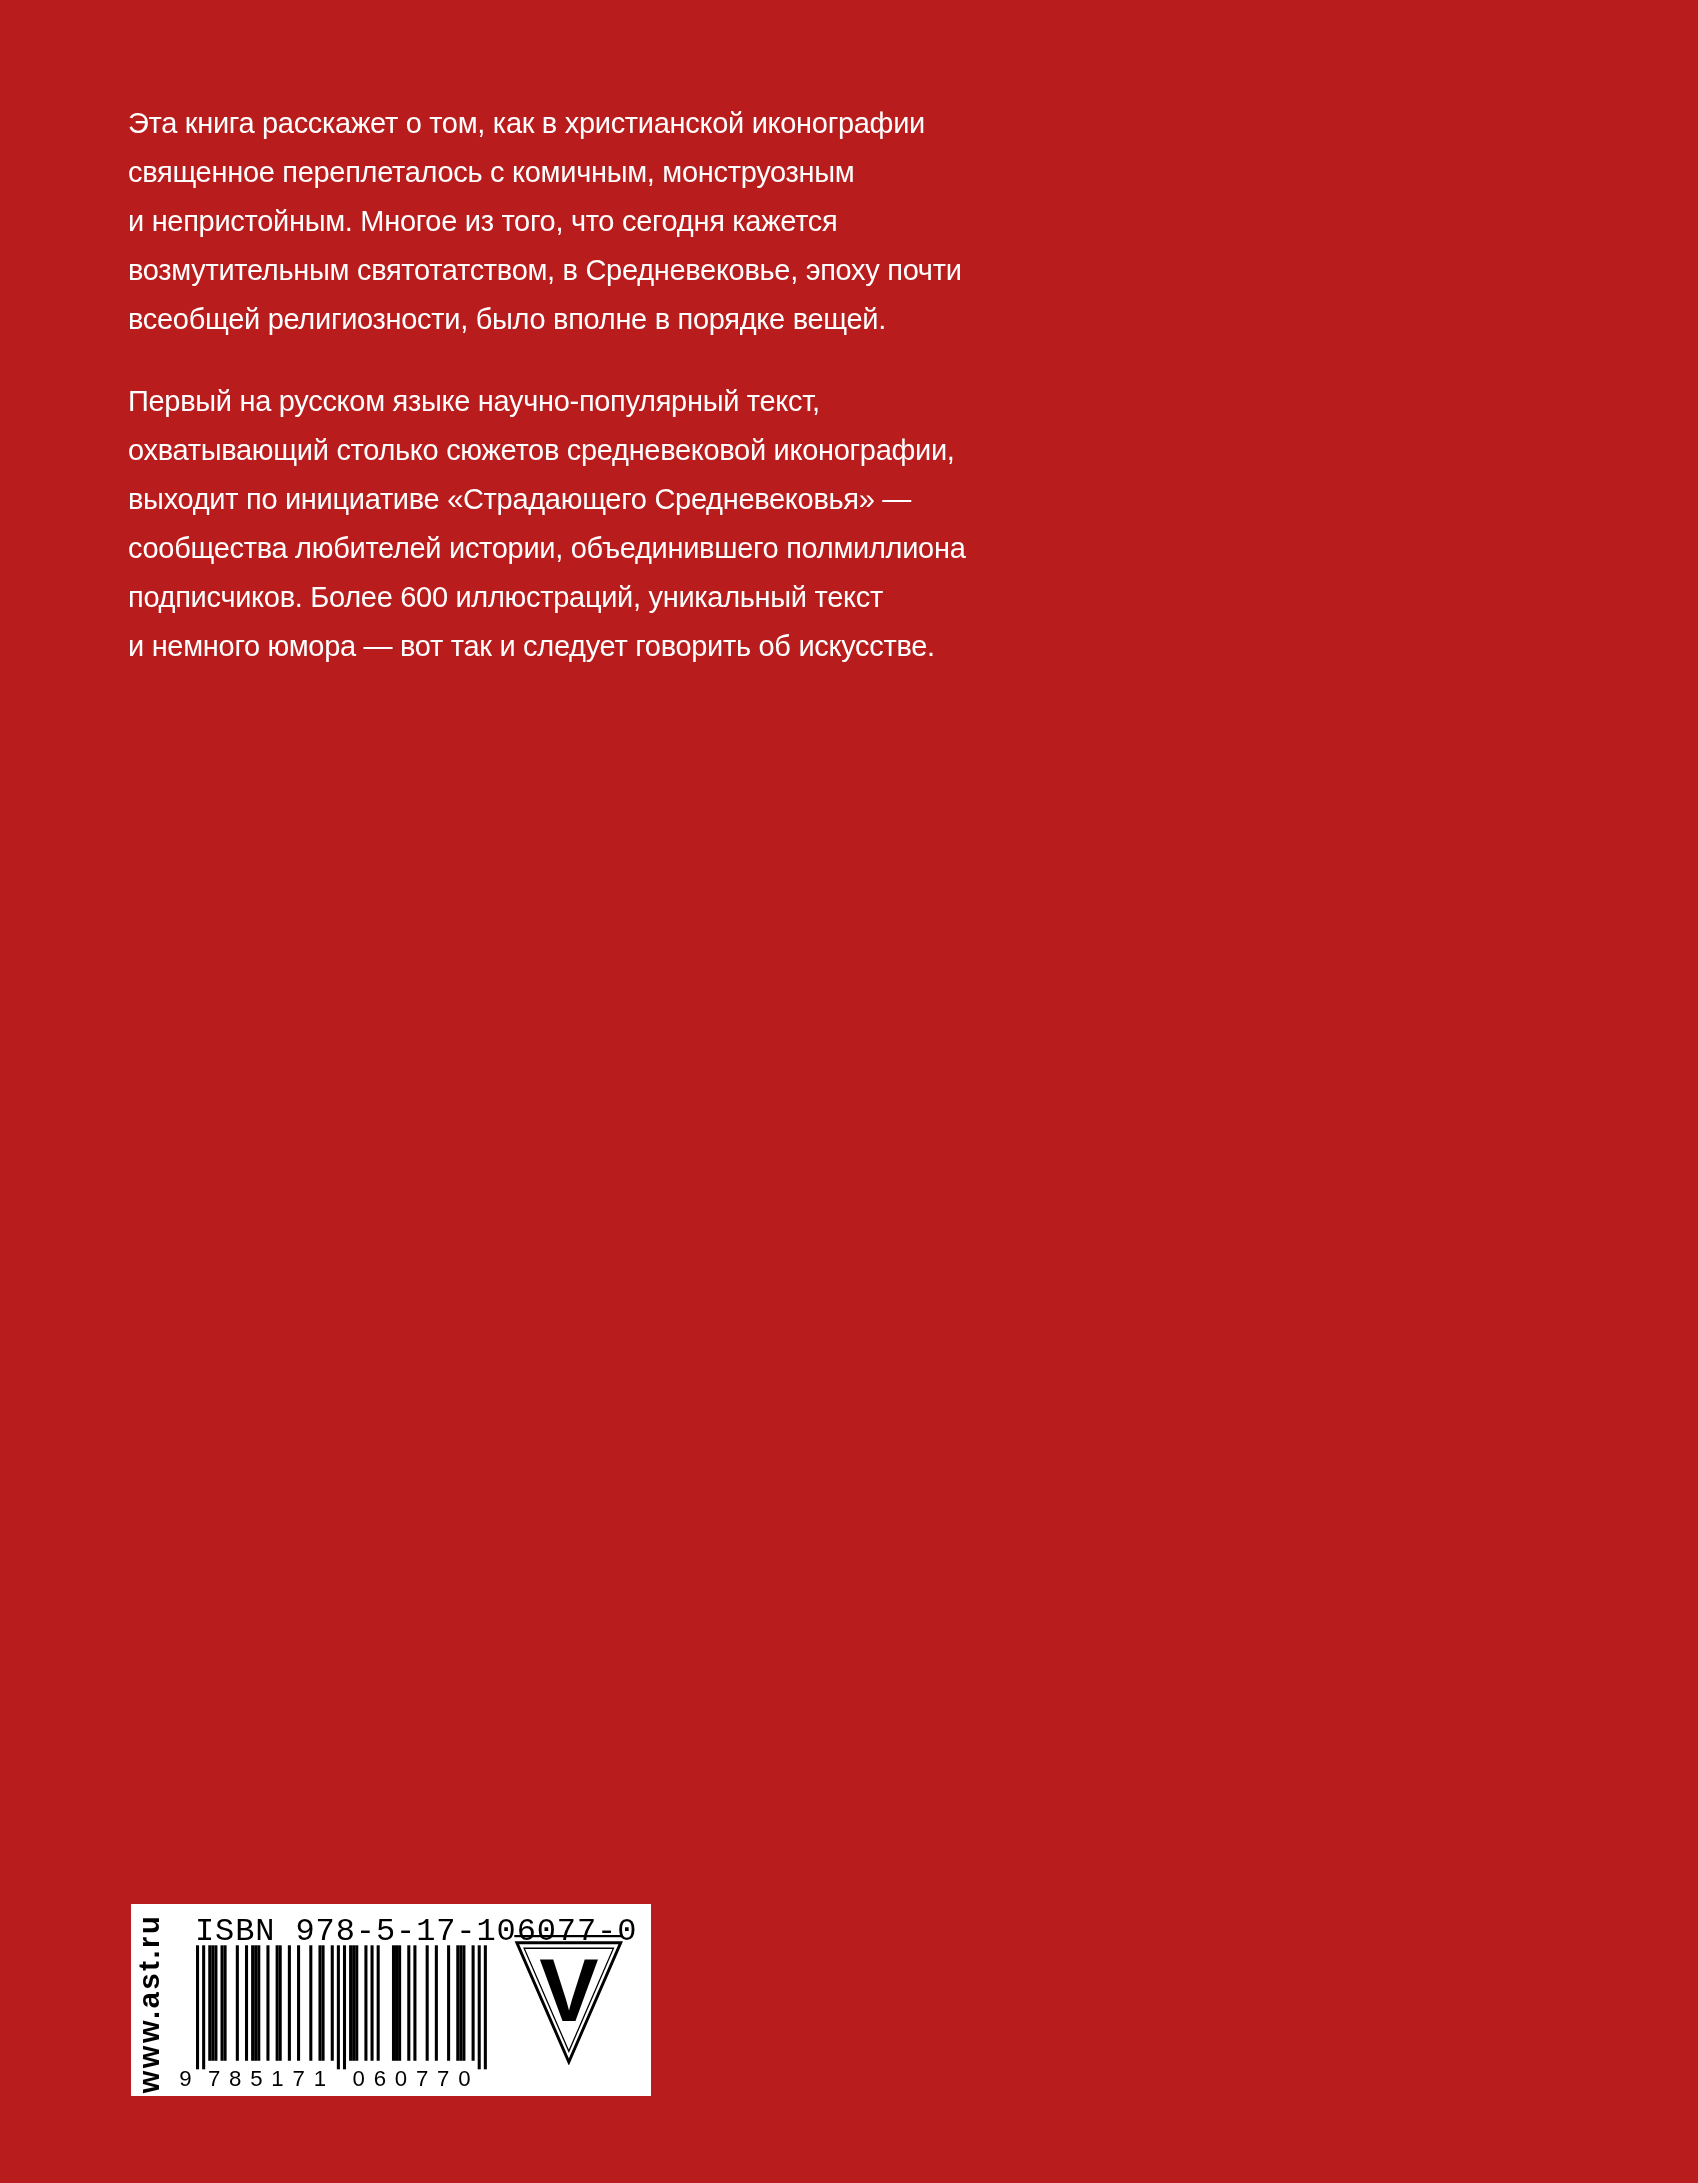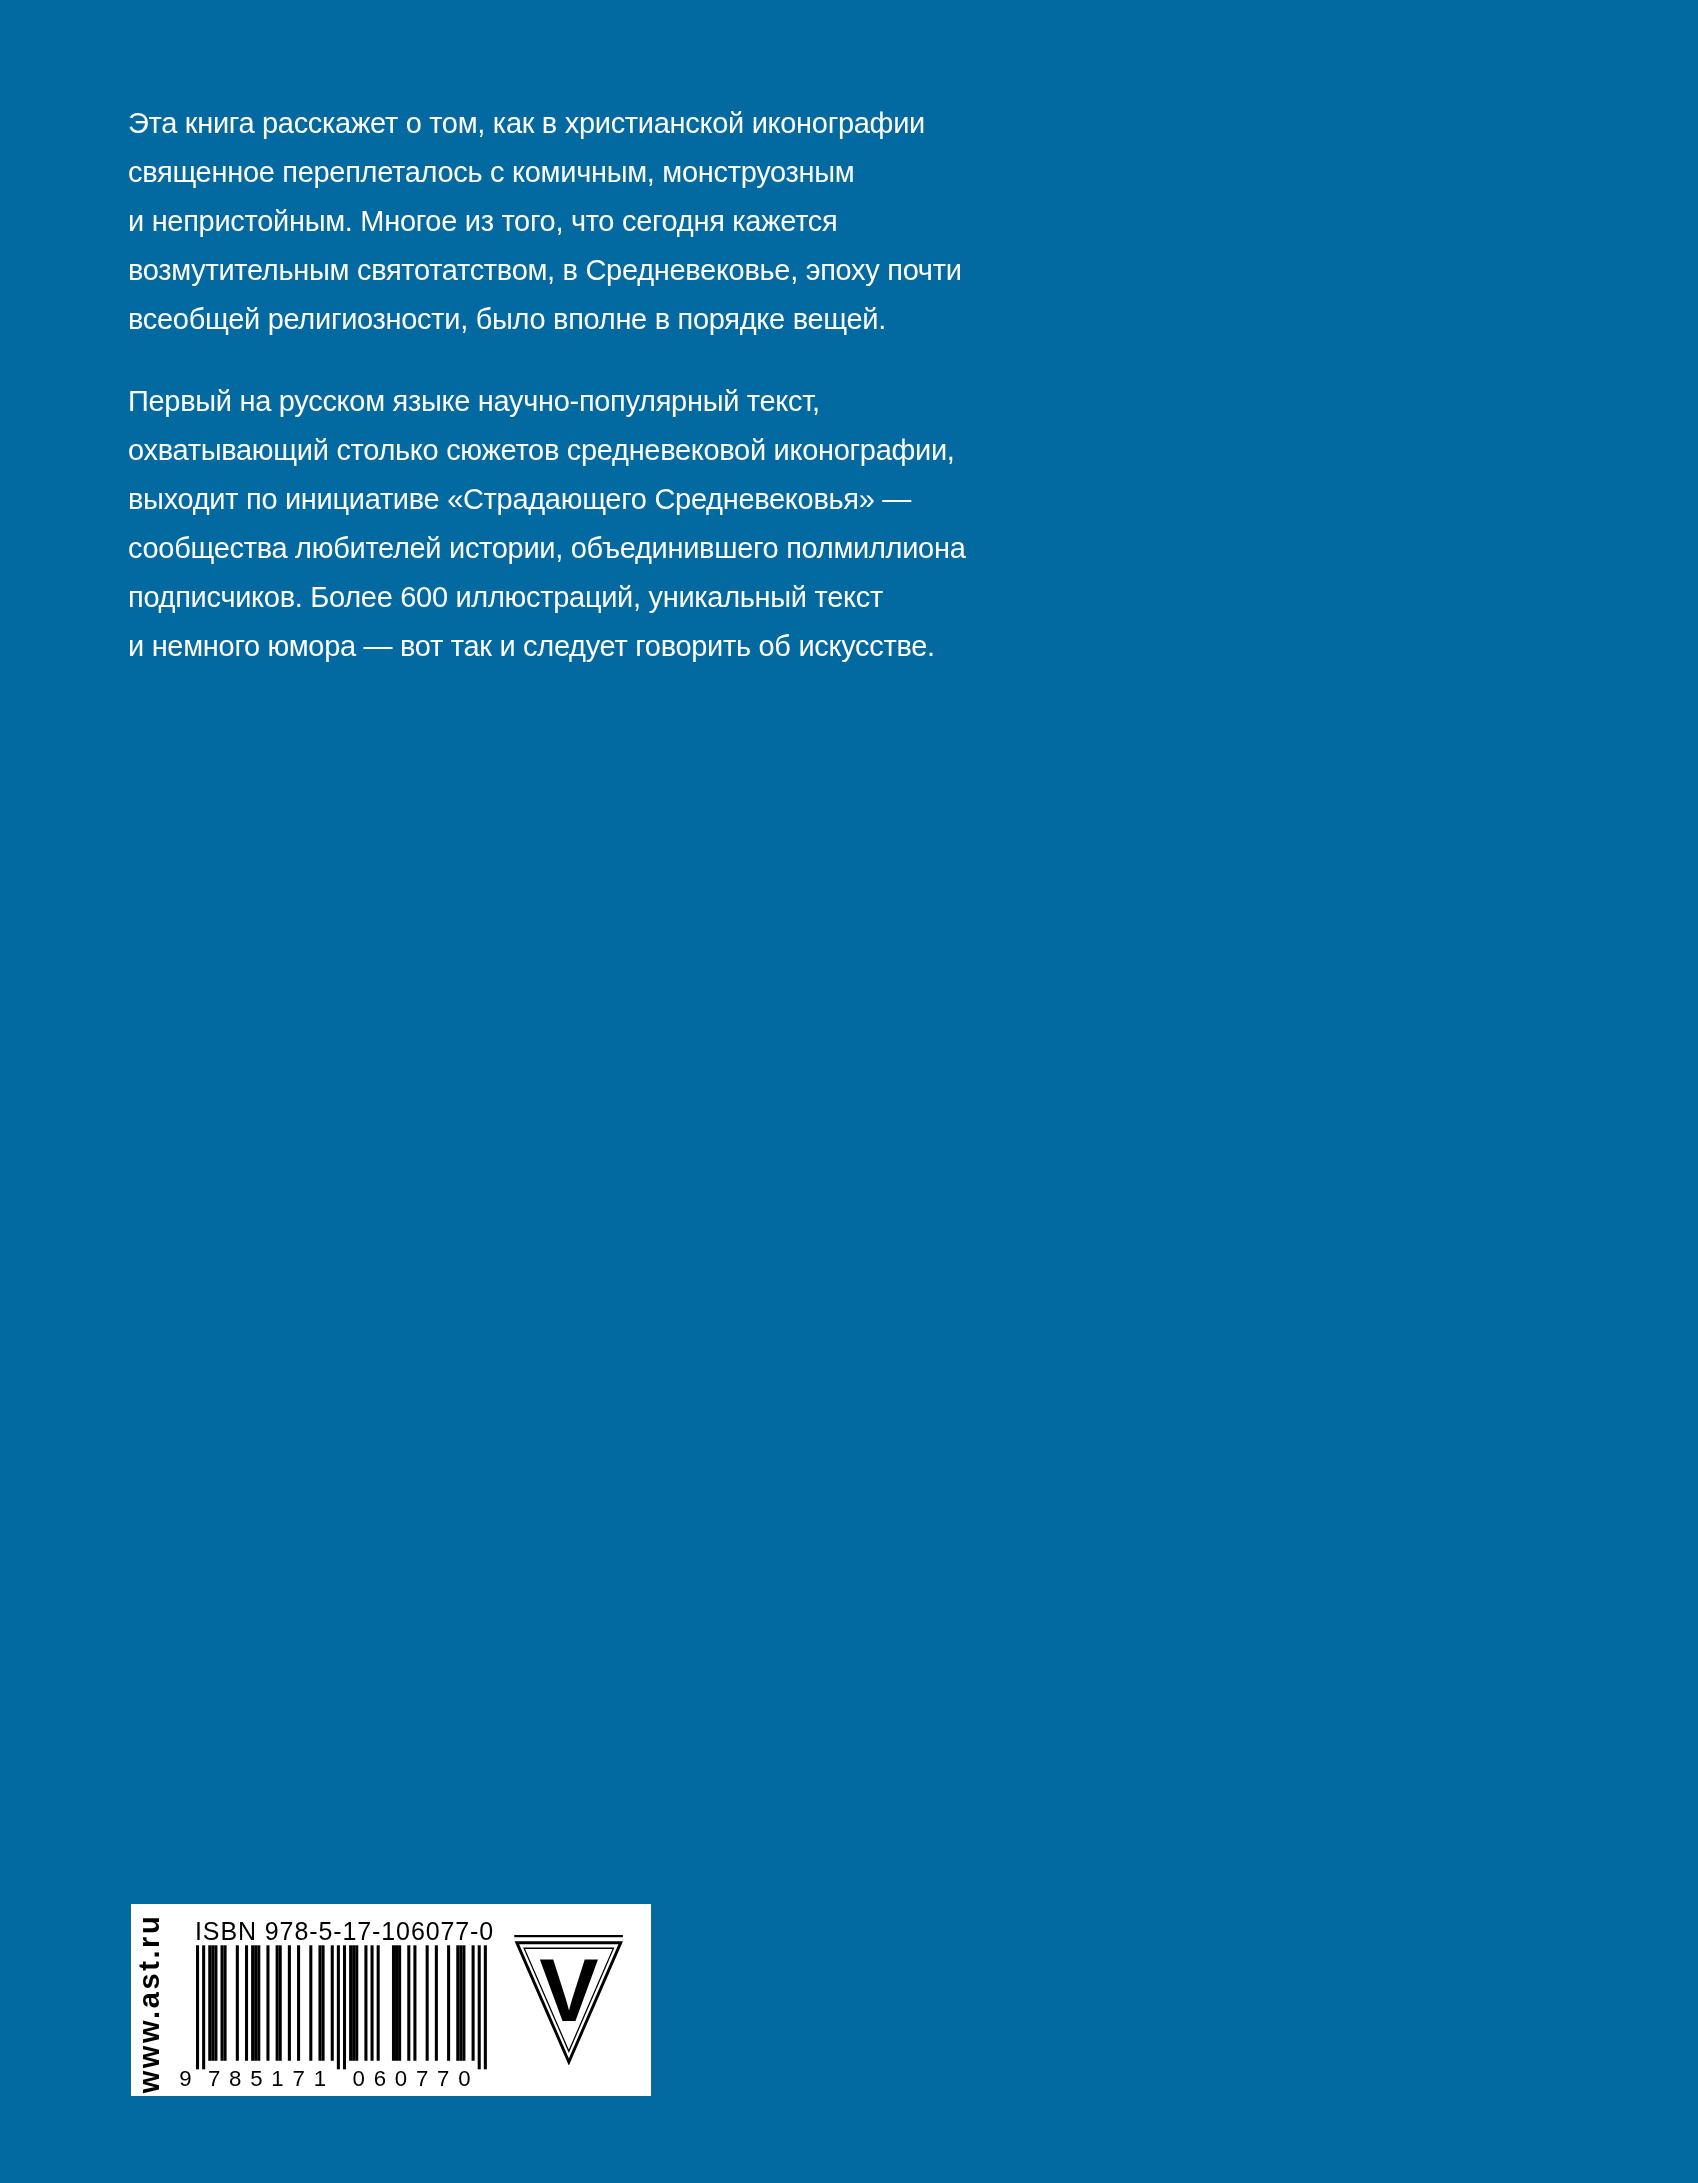--- a/index.html
+++ b/index.html
@@ -1,20 +1,20 @@
 <!DOCTYPE html>
 <html style="font-size:13.7px"><head>
 <meta charset="utf-8">
 <style>
   html, body { margin: 0; padding: 0; background: #000; }
   .page {
     position: relative;
     width: 1698px;
     height: 2184px;
-    background: #0369a1;
+    background: #b91c1c;
     overflow: hidden;
     font-family: "Liberation Sans", sans-serif;
   }
   
   .copy {
     position: absolute;
     left: 128px;
     top: 99px;
     color: #fff;
     font-size: 29px;
@@ -47,24 +47,25 @@
     transform: rotate(-90deg);
     font-size: 29px;
     font-weight: 700;
     letter-spacing: 2.6px;
     white-space: nowrap;
   }
   .isbn {
     position: absolute;
     left: 64px;
     top: 13.7px;
-    font-size: 25px;
+    font-size: 32px;
     line-height: 27px;
     letter-spacing: 0.9px;
     white-space: nowrap;
+    font-family: Liberation Mono, monospace;
   }
   .barcode-svg {
     position: absolute;
     left: 0;
     top: 41px;
   }
   .logo-svg {
     position: absolute;
     left: 383px;
     top: 31px;

